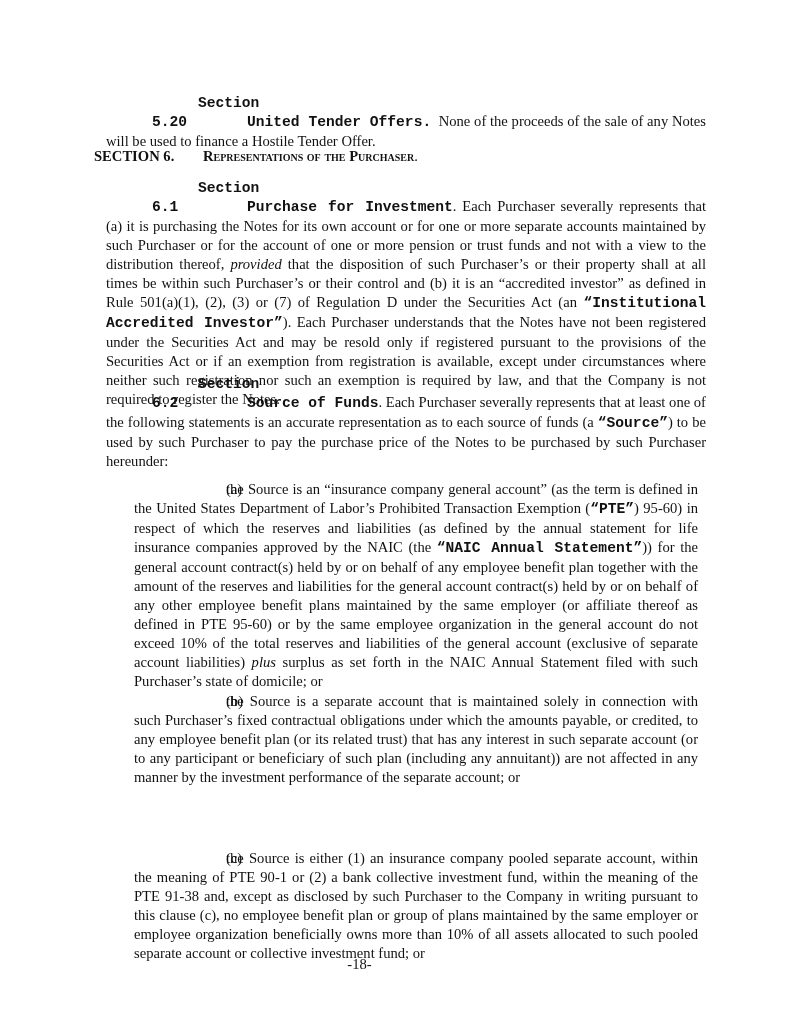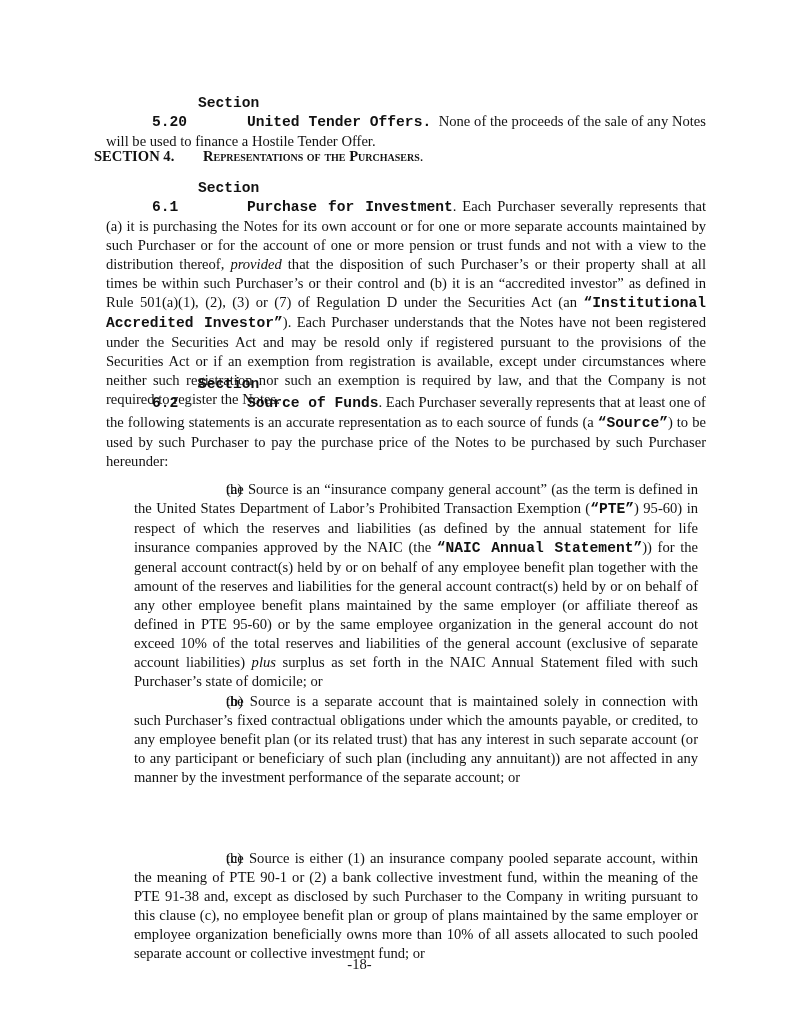--- a/index.html
+++ b/index.html
@@ -28,21 +28,21 @@
   .head-num { display: inline-block; width: 95px; }
   .footer { position: absolute; top: 955px; left: 0; width: 719px; text-align: center; }
 </style>
 </head>
 <body>
 
 <div class="page">
 
   <p id="s520" class="indent"><span class="b head-num">Section 5.20</span><span class="b">United Tender Offers.</span>&nbsp; <span>None of the proceeds of the sale of any Notes will be used to finance a Hostile Tender Offer.</span></p>
 
-  <p id="sec6"><span class="num">SECTION 4.</span><span class="sc">Representations of the Purchasers</span><span>.</span></p>
+  <p id="sec6"><span class="num">SECTION 6.</span><span class="sc">Representations of the Purchaser</span><span>.</span></p>
 
   <p id="s61" class="indent"><span class="b head-num">Section 6.1</span><span class="b">Purchase for Investment</span><span>.  Each Purchaser severally represents that (a) it is purchasing the Notes for its own account or for one or more separate accounts maintained by such Purchaser or for the account of one or more pension or trust funds and not with a view to the distribution thereof, </span><span class="i">provided</span><span> that the disposition of such Purchaser’s or their property shall at all times be within such Purchaser’s or their control and (b) it is an “accredited investor” as defined in Rule 501(a)(1), (2), (3) or (7) of Regulation D under the Securities Act (an </span><span class="b">“Institutional Accredited Investor”</span><span>).  Each Purchaser understands that the Notes have not been registered under the Securities Act and may be resold only if registered pursuant to the provisions of the Securities Act or if an exemption from registration is available, except under circumstances where neither such registration nor such an exemption is required by law, and that the Company is not required to register the Notes.</span></p>
 
   <p id="s62" class="indent"><span class="b head-num">Section 6.2</span><span class="b">Source of Funds</span><span>.  Each Purchaser severally represents that at least one of the following statements is an accurate representation as to each source of funds (a </span><span class="b">“Source”</span><span>) to be used by such Purchaser to pay the purchase price of the Notes to be purchased by such Purchaser hereunder:</span></p>
 
   <div id="sa" class="sub">
     <p><span class="label">(a)</span><span>the Source is an “insurance company general account” (as the term is defined in the United States Department of Labor’s Prohibited Transaction Exemption (</span><span class="b">“PTE”</span><span>) 95-60) in respect of which the reserves and liabilities (as defined by the annual statement for life insurance companies approved by the NAIC (the </span><span class="b">“NAIC Annual Statement”</span><span>)) for the general account contract(s) held by or on behalf of any employee benefit plan together with the amount of the reserves and liabilities for the general account contract(s) held by or on behalf of any other employee benefit plans maintained by the same employer (or affiliate thereof as defined in PTE 95-60) or by the same employee organization in the general account do not exceed 10% of the total reserves and liabilities of the general account (exclusive of separate account liabilities) </span><span class="i">plus</span><span> surplus as set forth in the NAIC Annual Statement filed with such Purchaser’s state of domicile; or</span></p>
   </div>
 
   <div id="sb" class="sub">

